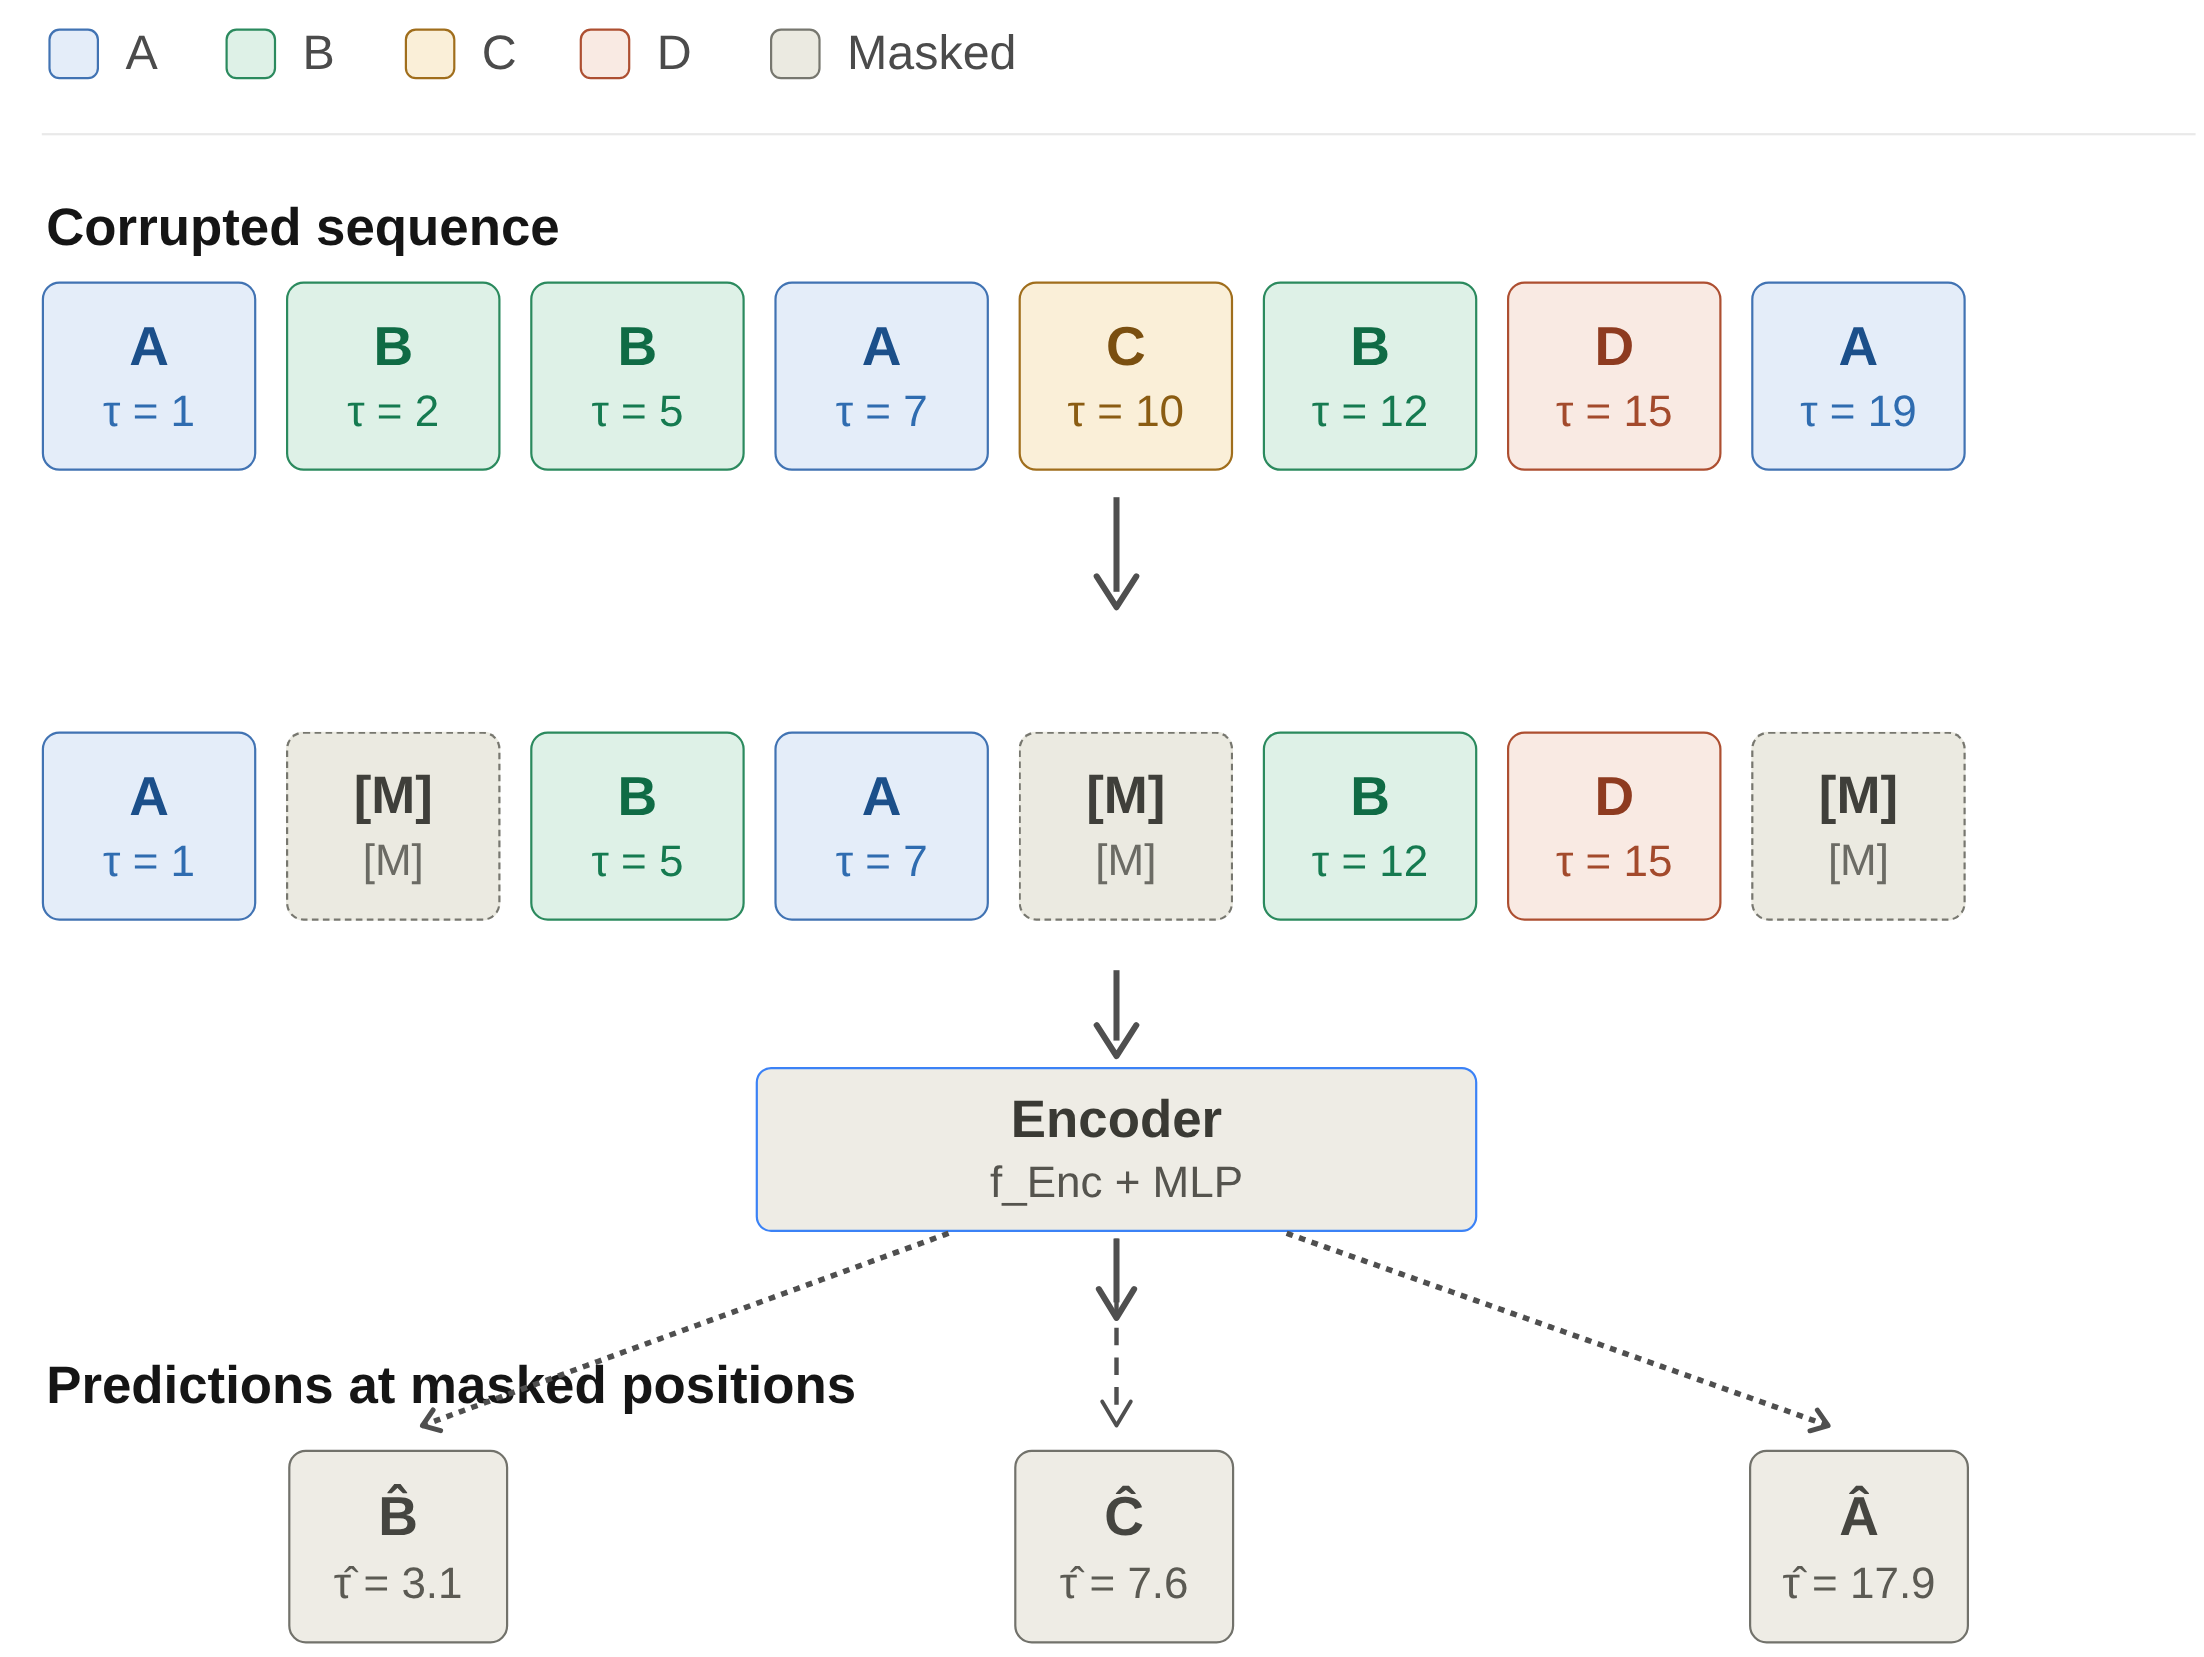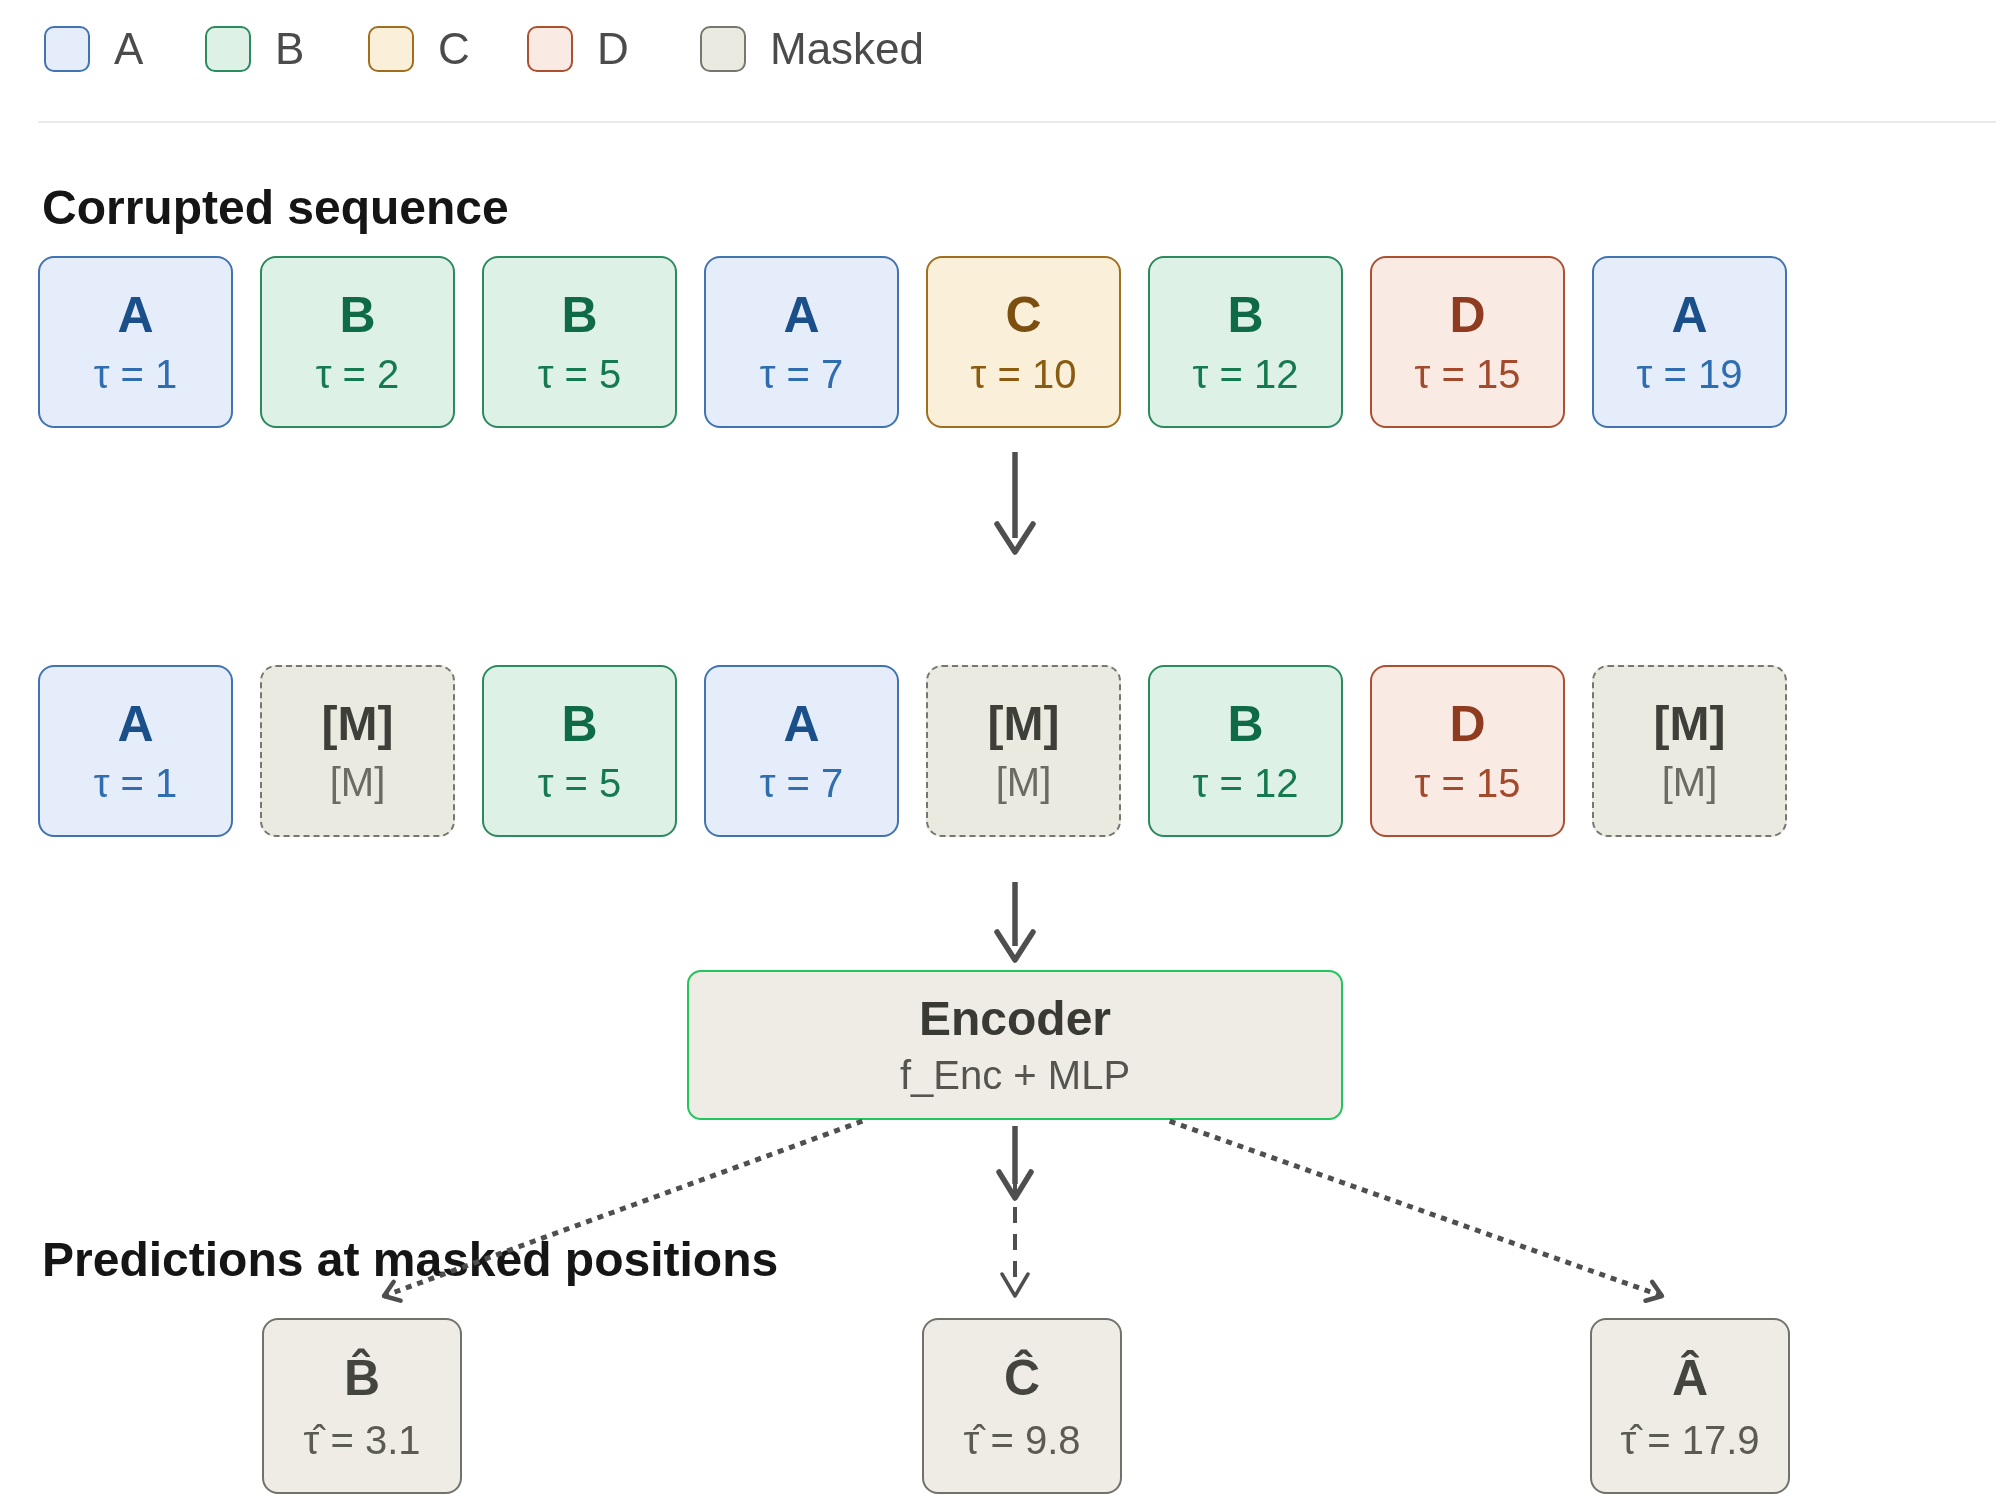--- a/index.html
+++ b/index.html
@@ -38,21 +38,21 @@
   .box.amber{background:#faefd8;border-color:#a06e1c;}
   .box.amber .letter{color:#7a4f10;} .box.amber .tau{color:#8a5c12;}
   .box.red{background:#f9eae3;border-color:#ad4f31;}
   .box.red .letter{color:#8e3b20;} .box.red .tau{color:#a34a2c;}
   .box.masked{background:#ebeae1;border:2px dashed #77776f;}
   .box.masked .letter{color:#3f3f3a;font-size:48px;}
   .box.masked .tau{color:#6b6b64;}
 
   
   .encoder{position:absolute;left:687px;top:970px;width:656px;height:150px;
-           background:#eeece5;border:2px solid #22c55e;border-radius:14px;box-sizing:border-box;
+           background:#eeece5;border:2px solid #3b82f6;border-radius:14px;box-sizing:border-box;
            display:flex;flex-direction:column;align-items:center;justify-content:center;gap:12px;}
   .encoder .enc-title{font-size:48px;font-weight:700;color:#3a3a34;line-height:1;}
   .encoder .enc-sub{font-size:40px;color:#55544e;line-height:1;}
 
   
   .pred{position:absolute;top:1318px;width:200px;height:176px;border-radius:16px;
         background:#eeece5;border:2px solid #72726b;box-sizing:border-box;
         display:flex;flex-direction:column;align-items:center;justify-content:center;gap:16px;}
   #pred-0{left:262px;} #pred-1{left:922px;} #pred-2{left:1590px;}
   .pred .letter{font-size:50px;font-weight:700;color:#454540;line-height:1.05;}
@@ -164,21 +164,21 @@
     <span class="enc-sub">f_Enc + MLP</span>
   </div>
 
   <h2 class="heading" id="h-predictions">Predictions at masked positions</h2>
   <div class="pred" id="pred-0">
     <span class="letter">B̂</span>
     <span class="tau">τ̂ = 3.1</span>
   </div>
   <div class="pred" id="pred-1">
     <span class="letter">Ĉ</span>
-    <span class="tau">τ̂ = 9.8</span>
+    <span class="tau">τ̂ = 7.6</span>
   </div>
   <div class="pred" id="pred-2">
     <span class="letter">Â</span>
     <span class="tau">τ̂ = 17.9</span>
   </div>
 
   <svg class="overlay" width="2004" height="1506" viewBox="0 0 2004 1506">
     <defs>
       <marker id="chev" viewBox="-16 -14 20 28" refX="1" refY="0" markerWidth="20" markerHeight="28" orient="auto" markerUnits="userSpaceOnUse" overflow="visible">
         <path d="M-13,-10 L1,0 L-13,10" fill="none" stroke="#4f4f4f" stroke-width="4.5" stroke-linecap="round" stroke-linejoin="round"></path>

